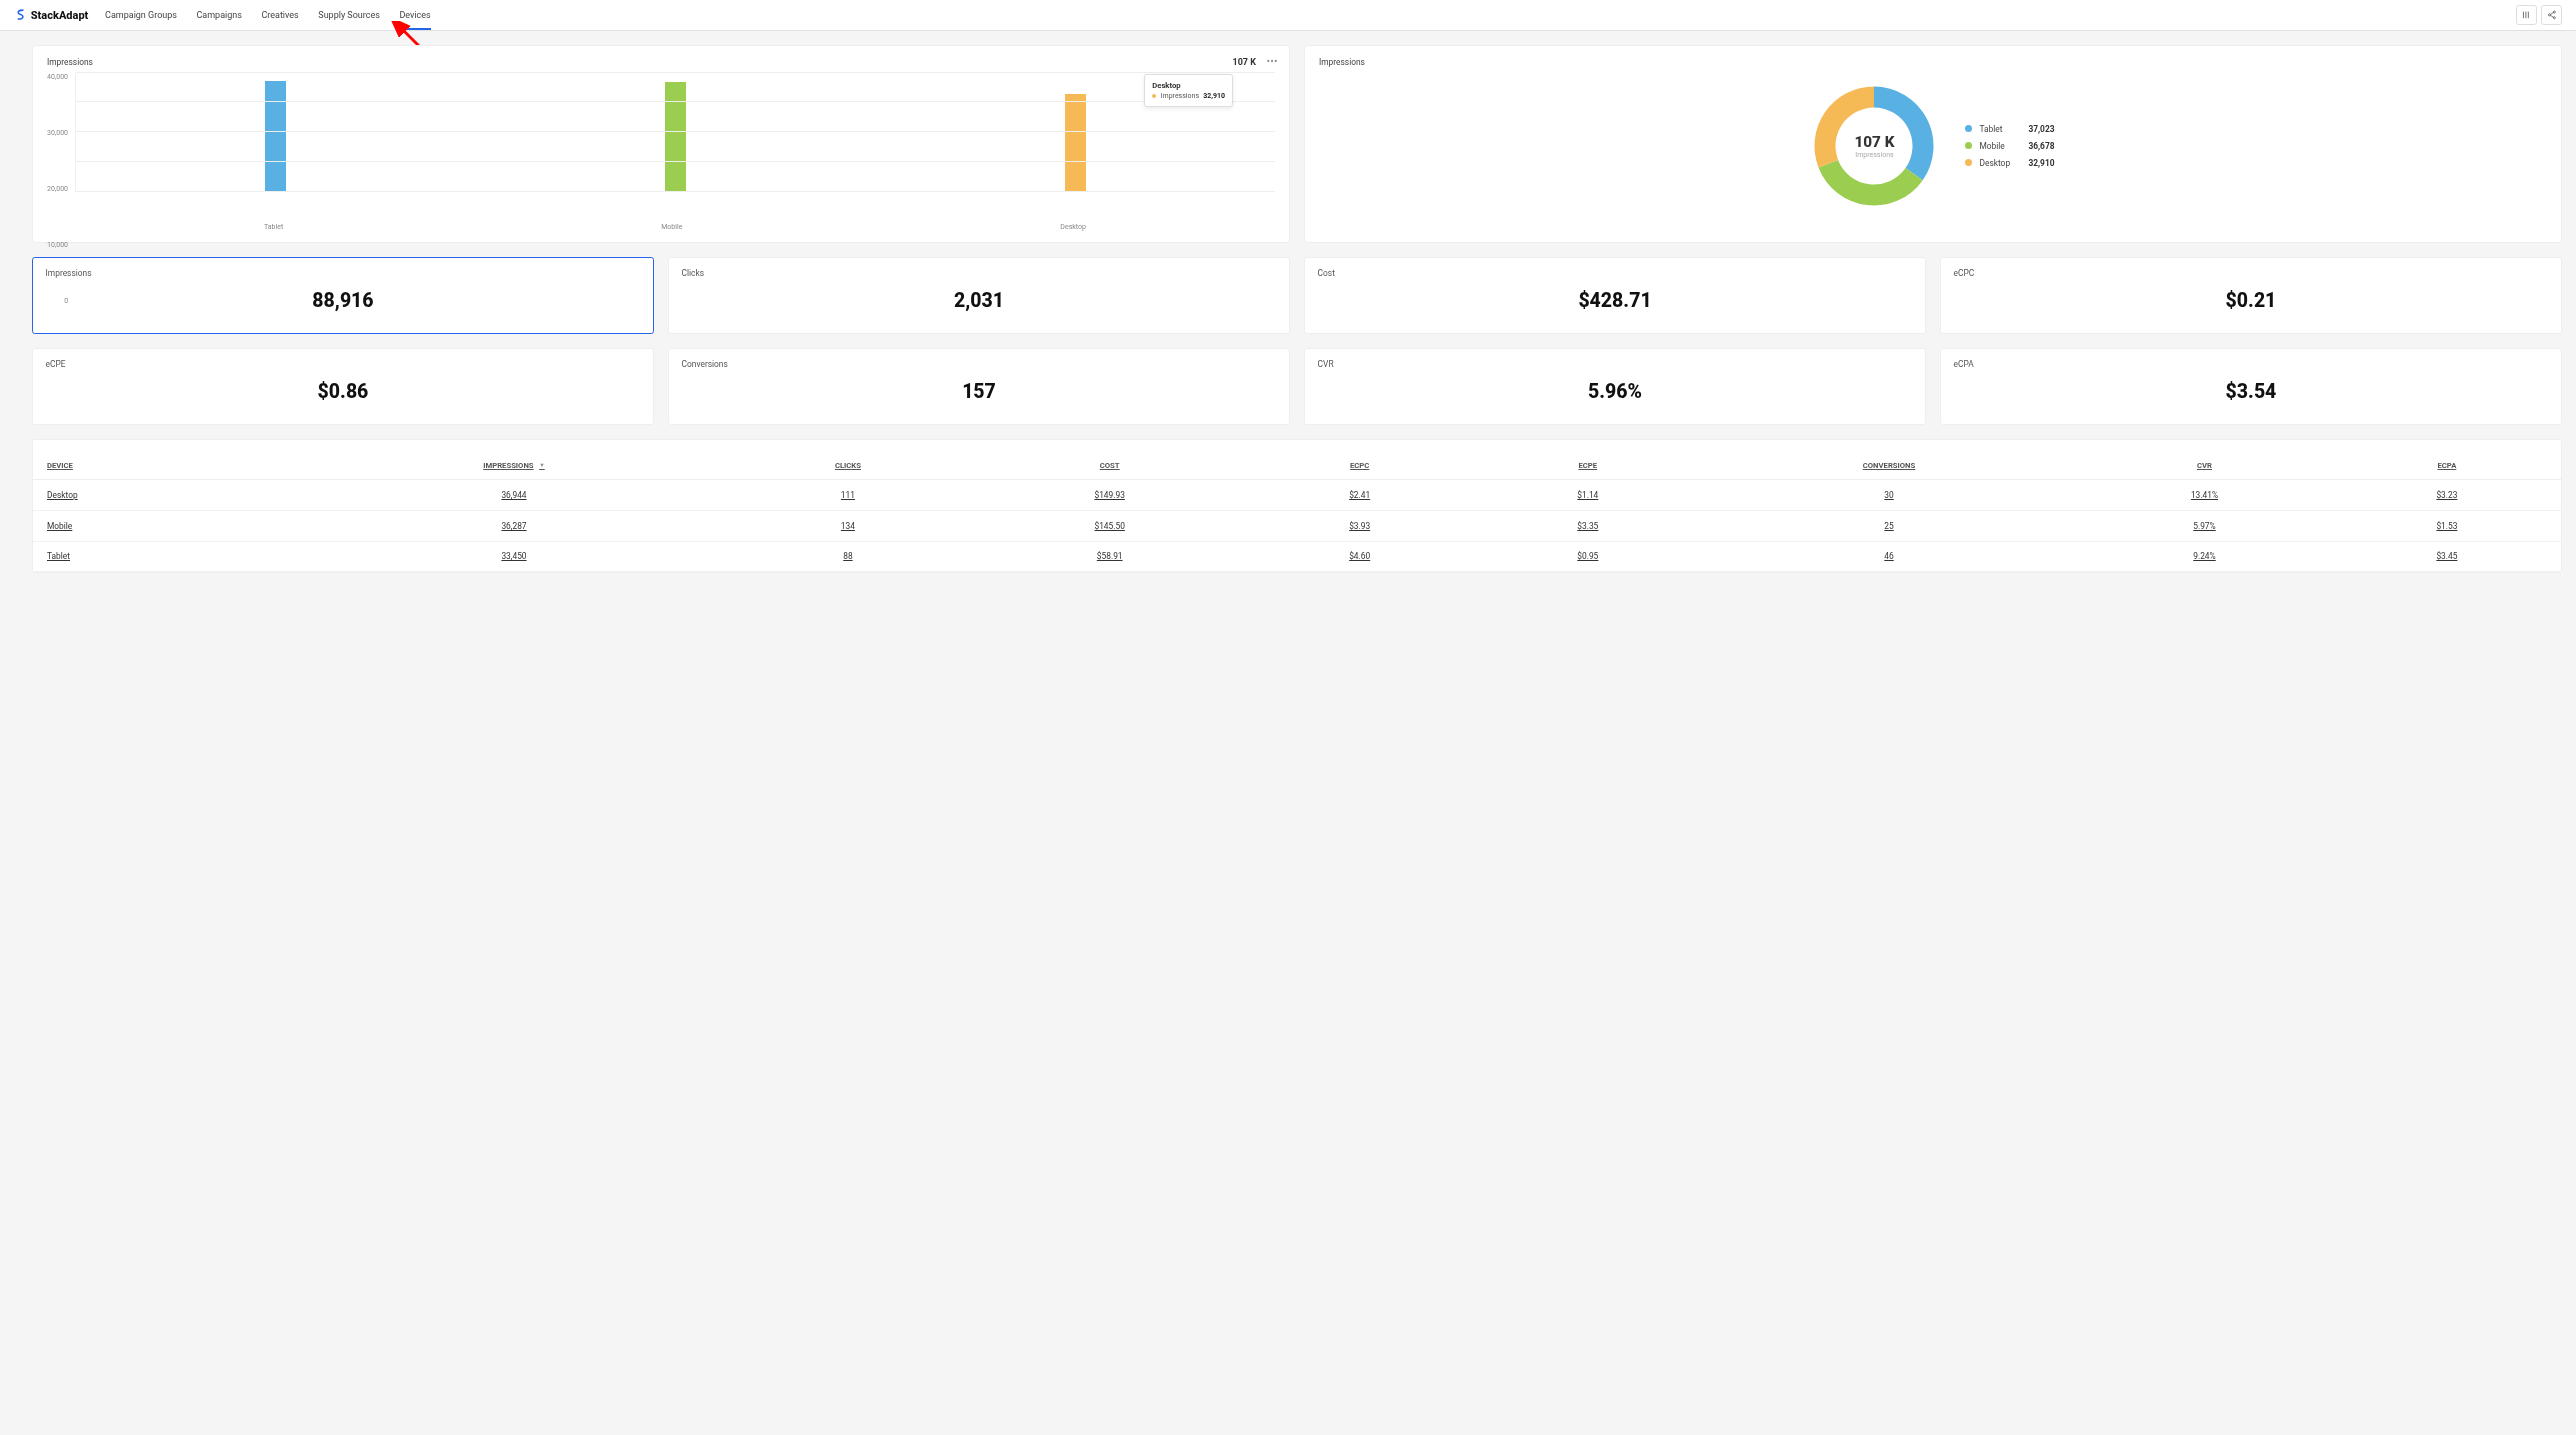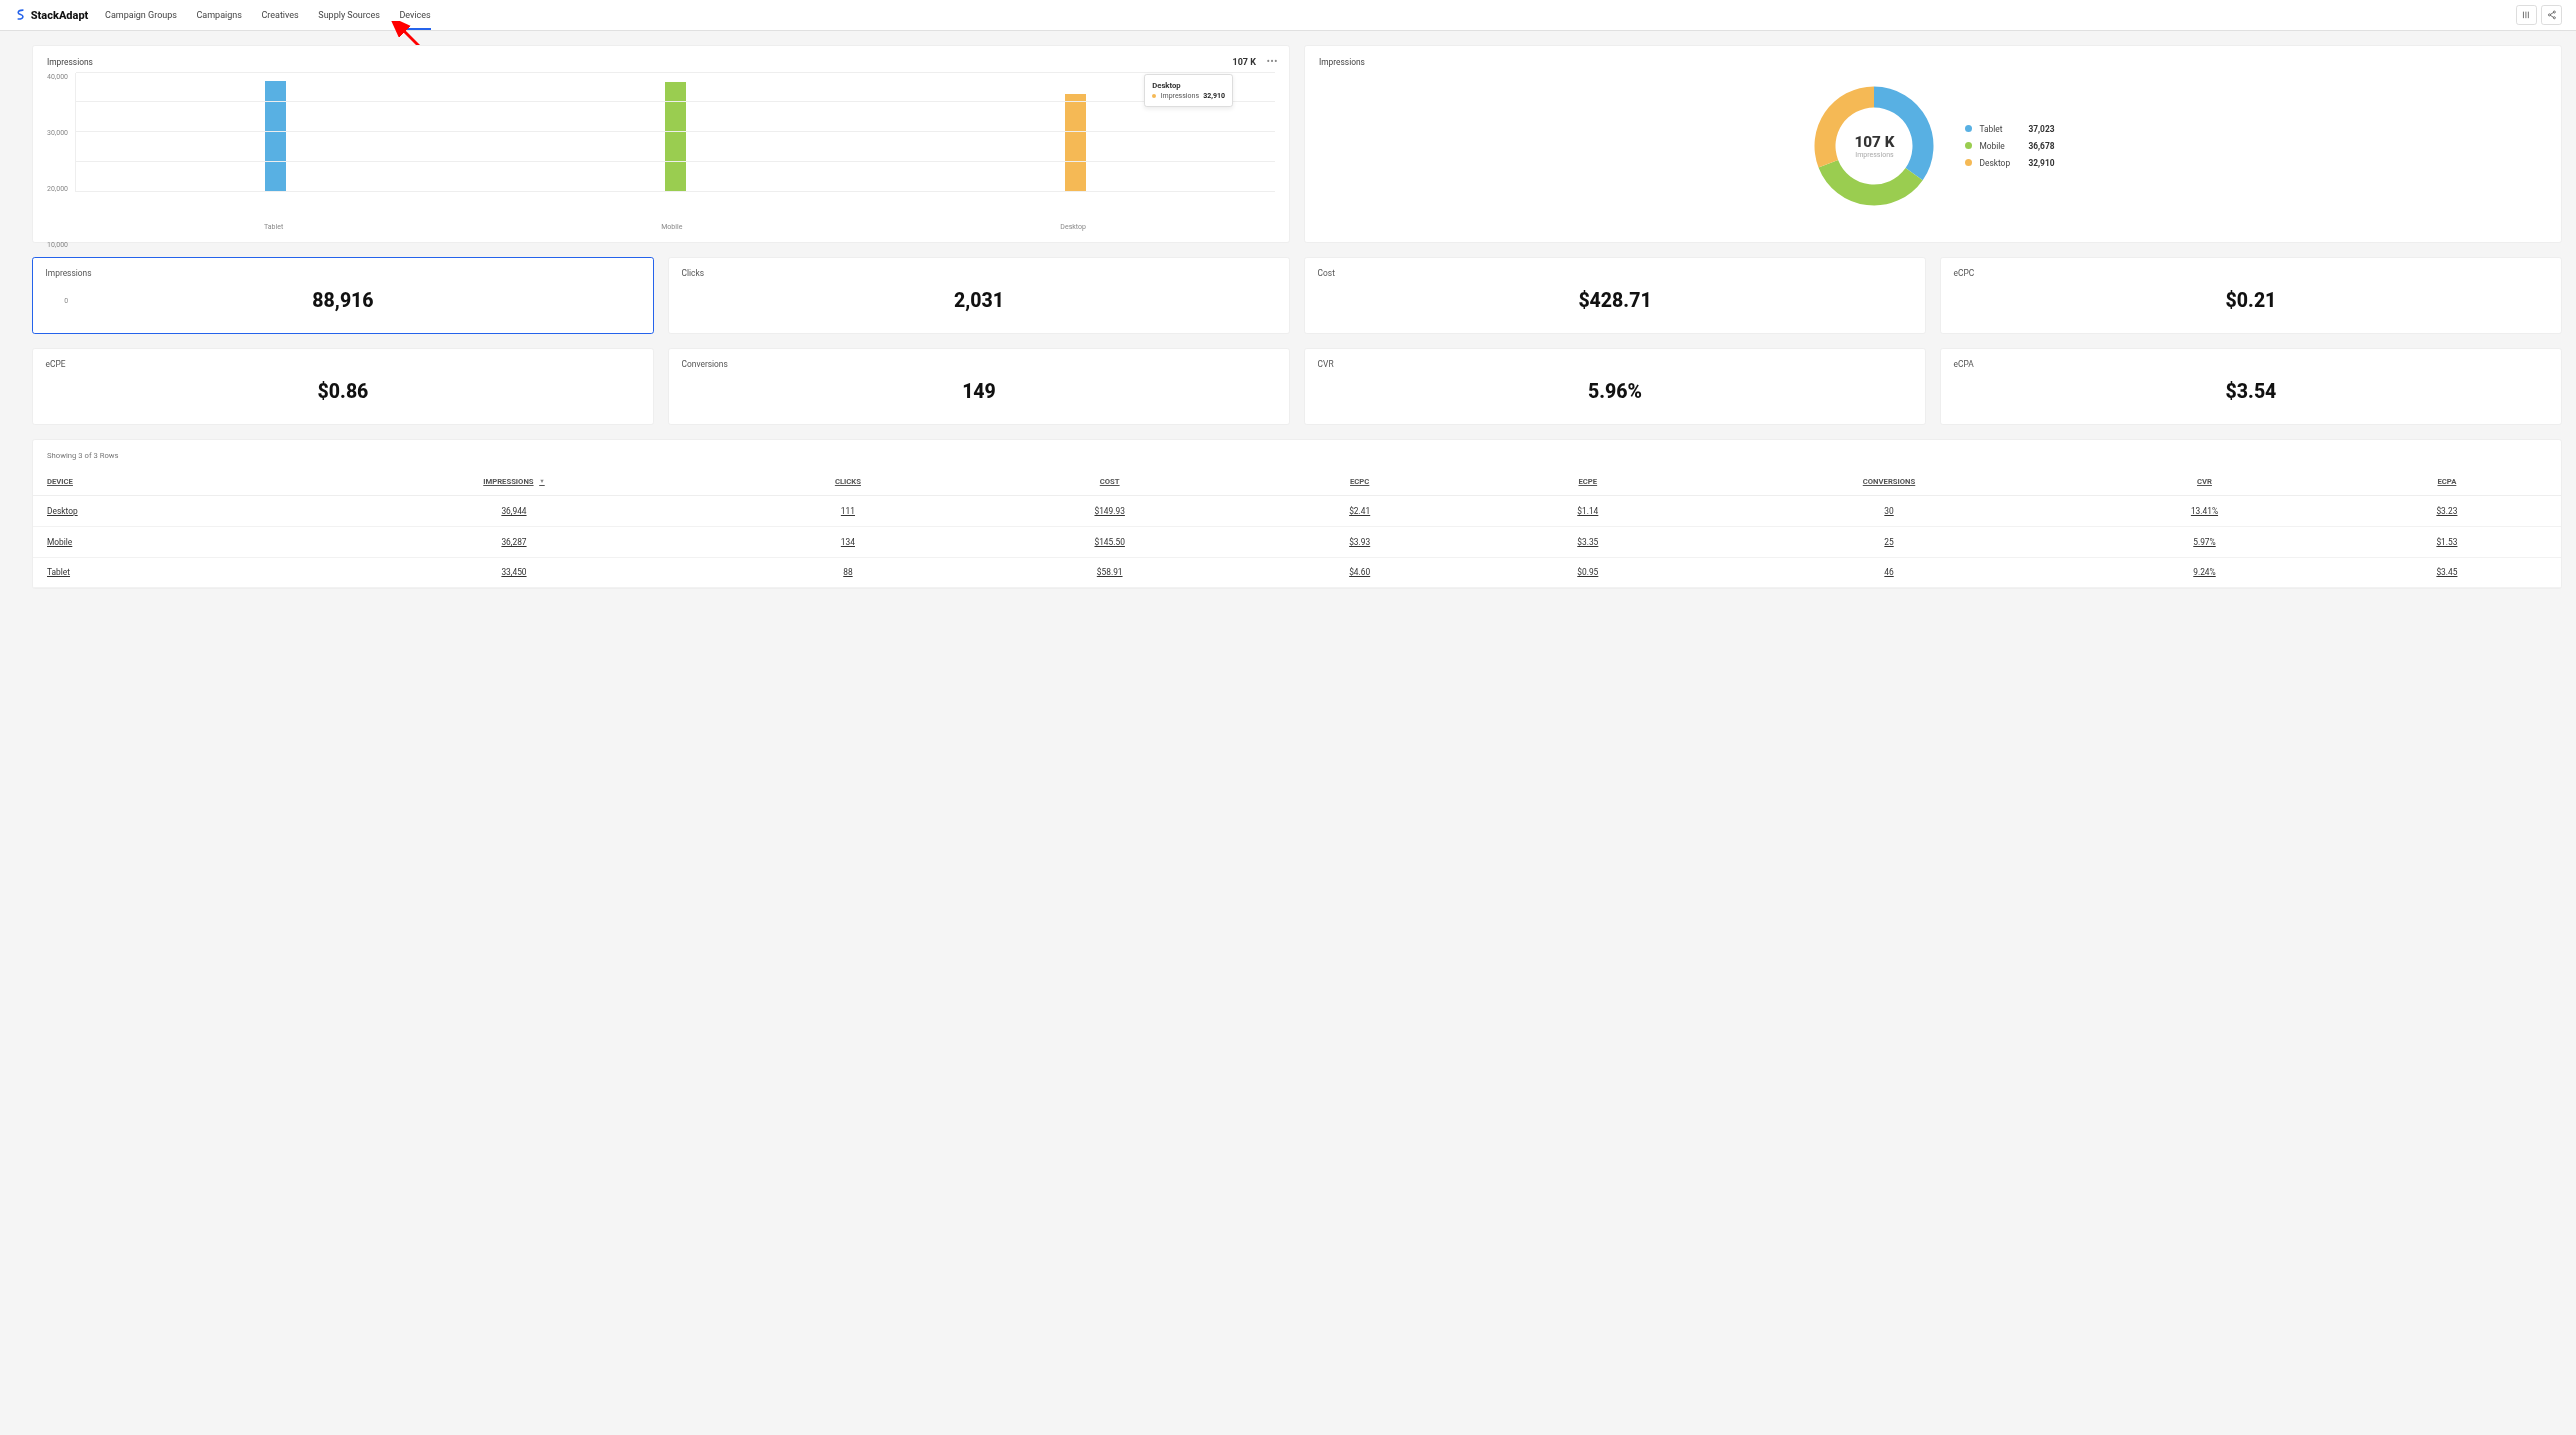--- a/index.html
+++ b/index.html
@@ -239,34 +239,33 @@
       </div>
     </div>
 
   <div class="metrics" id="metrics2">
       <div class="metric-card">
         <div class="metric-label">eCPE</div>
       <div class="metric-value">$0.86</div>
       </div>
       <div class="metric-card">
         <div class="metric-label">Conversions</div>
-      <div class="metric-value">149</div>
+      <div class="metric-value">157</div>
       </div>
       <div class="metric-card">
         <div class="metric-label">CVR</div>
       <div class="metric-value">5.96%</div>
       </div>
       <div class="metric-card">
         <div class="metric-label">eCPA</div>
       <div class="metric-value">$3.54</div>
       </div>
     </div>
 
   <div class="table-card">
-    <div class="table-meta">Showing 3 of 3 Rows</div>
     <table>
       <thead>
           <tr id="thead-row">
             <th>DEVICE</th>
             <th class="col-right">IMPRESSIONS<span class="sort-ind">▼</span></th>
             <th class="col-right">CLICKS</th>
             <th class="col-right">COST</th>
             <th class="col-right">ECPC</th>
             <th class="col-right">ECPE</th>
             <th class="col-right">CONVERSIONS</th>

